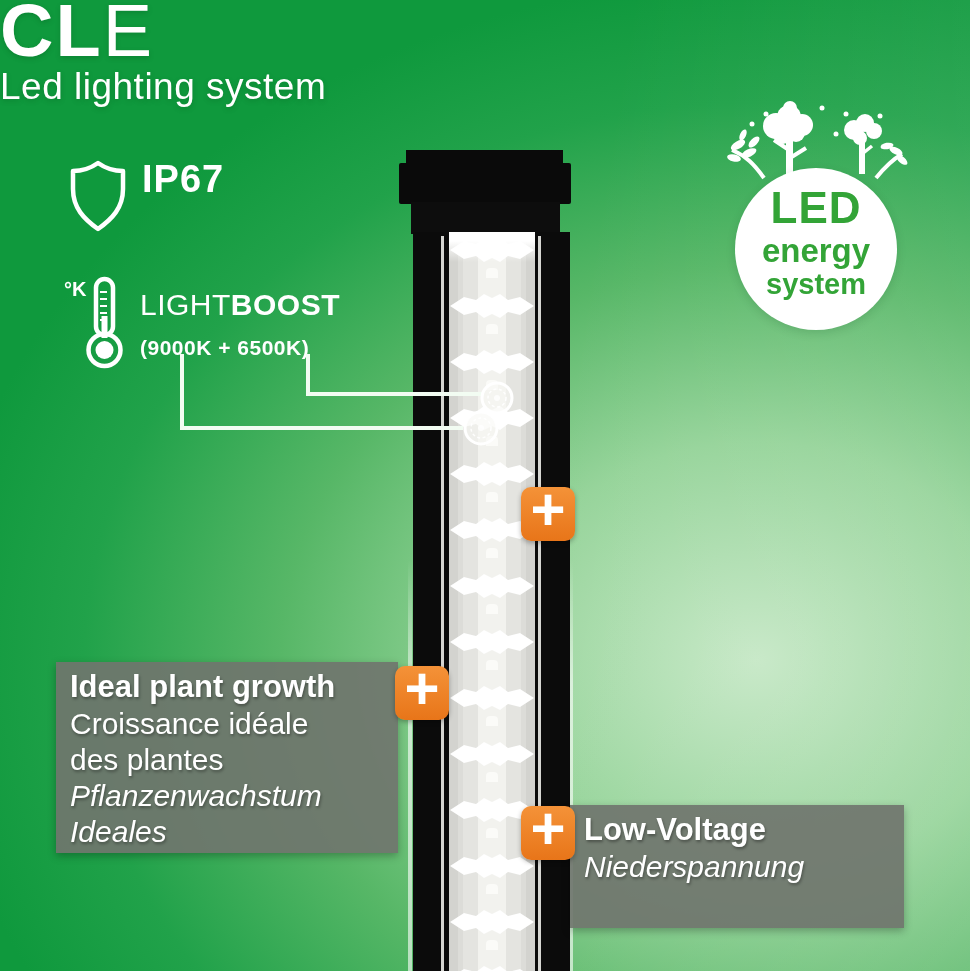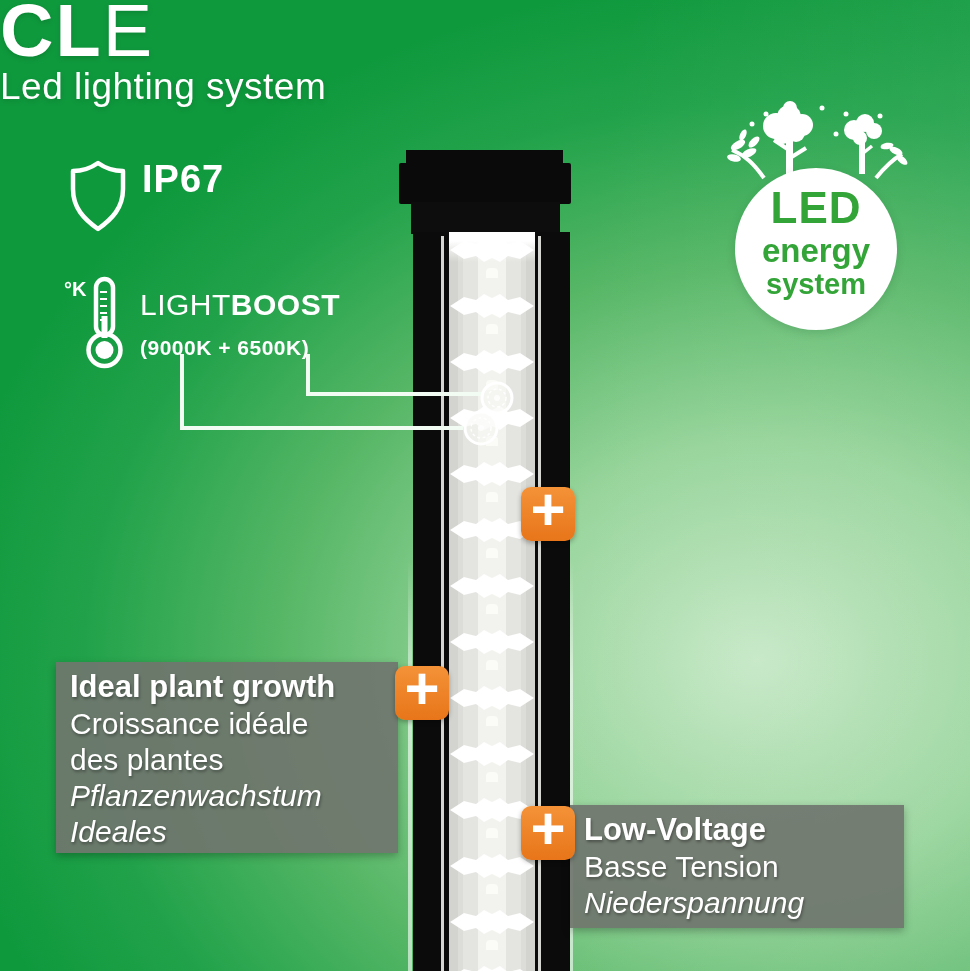--- a/index.html
+++ b/index.html
@@ -211,17 +211,16 @@
     <div class="r">des plantes</div>
     <div class="i">Pflanzenwachstum</div>
     <div class="i">Ideales</div>
   </div>
 
   <div class="plus plus-voltage">
       <span>+</span>
     </div>
   <div class="callout co-voltage">
     <div class="t">Low-Voltage</div>
-    <div class="r">Basse Tension</div>
     <div class="i">Niederspannung</div>
   </div>
 
 </div>
 
 </body></html>

